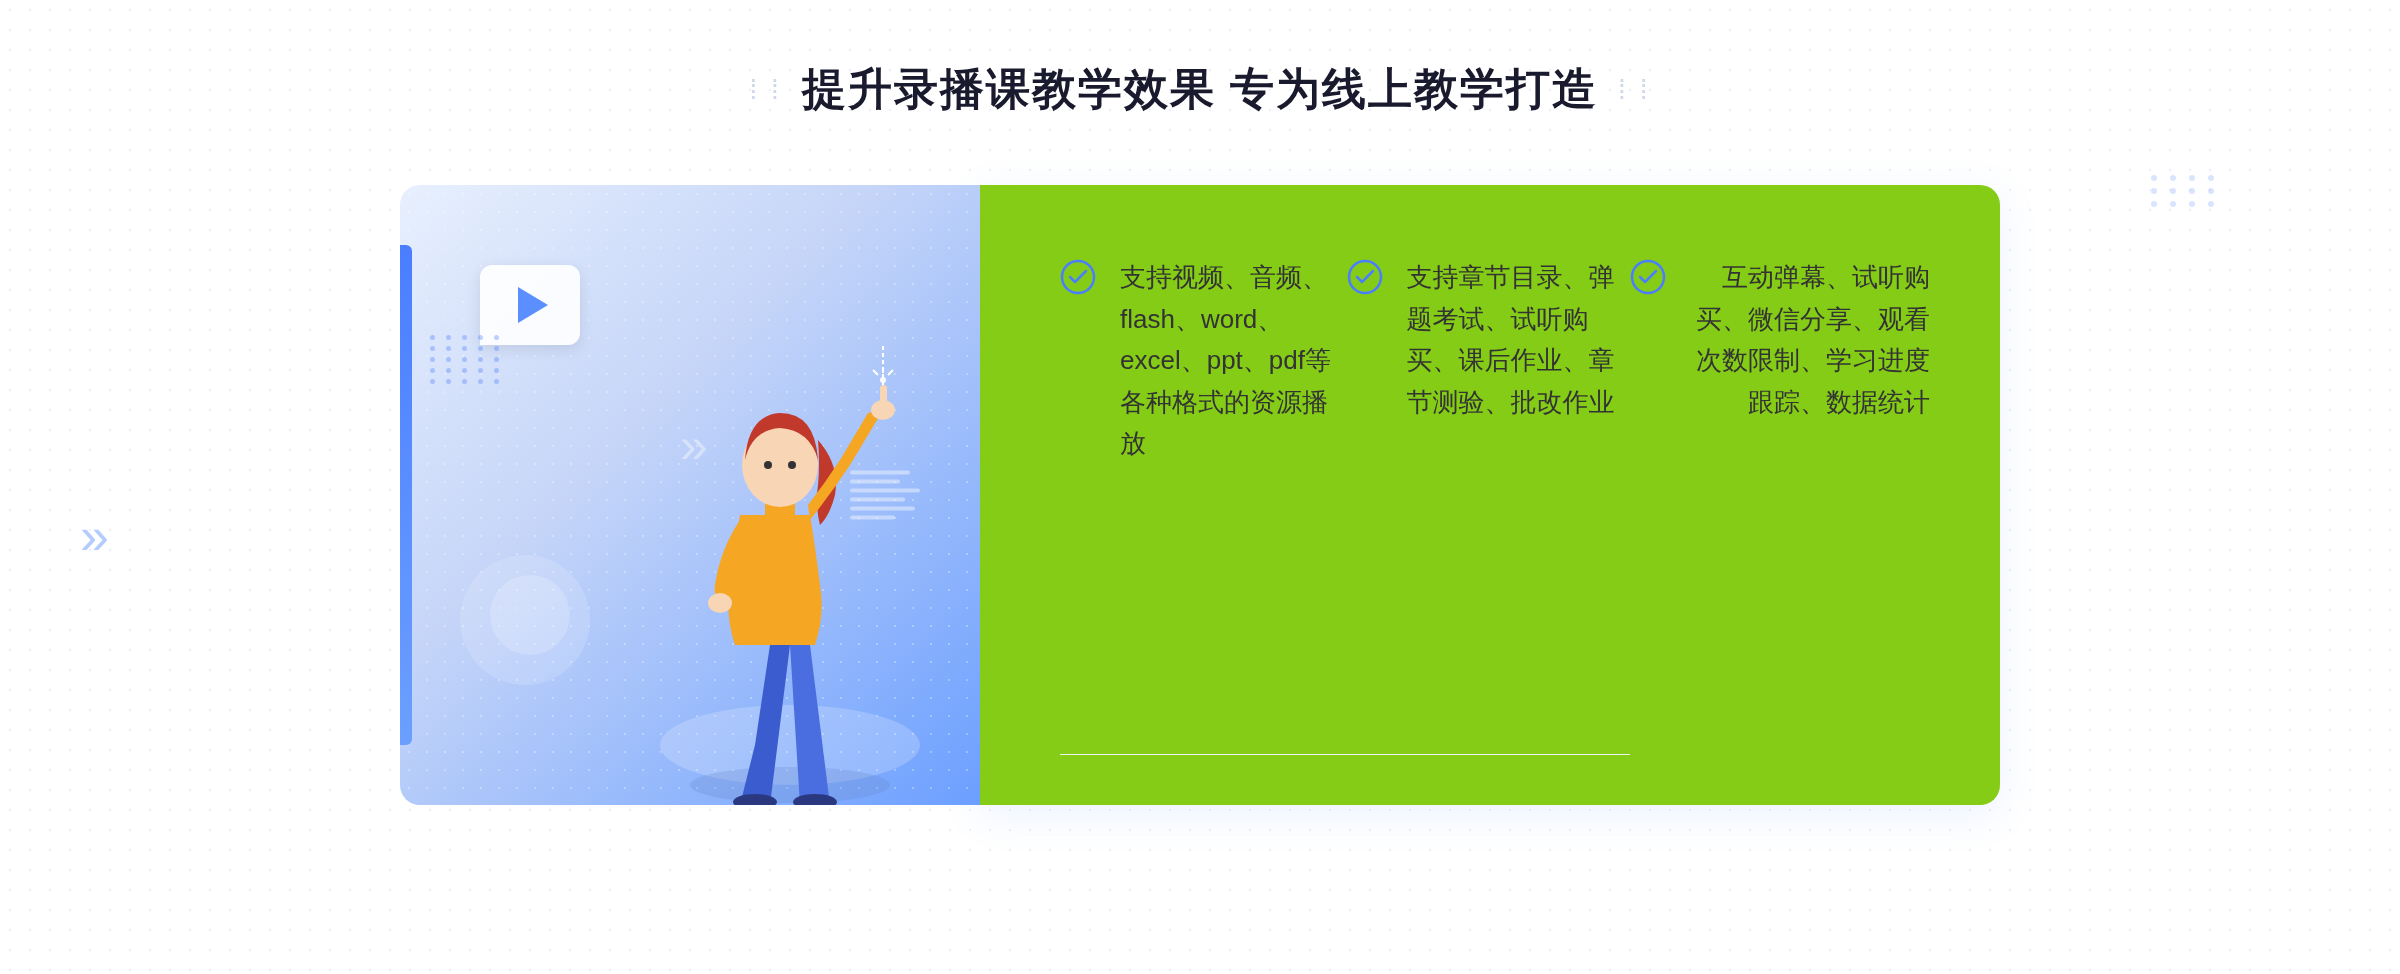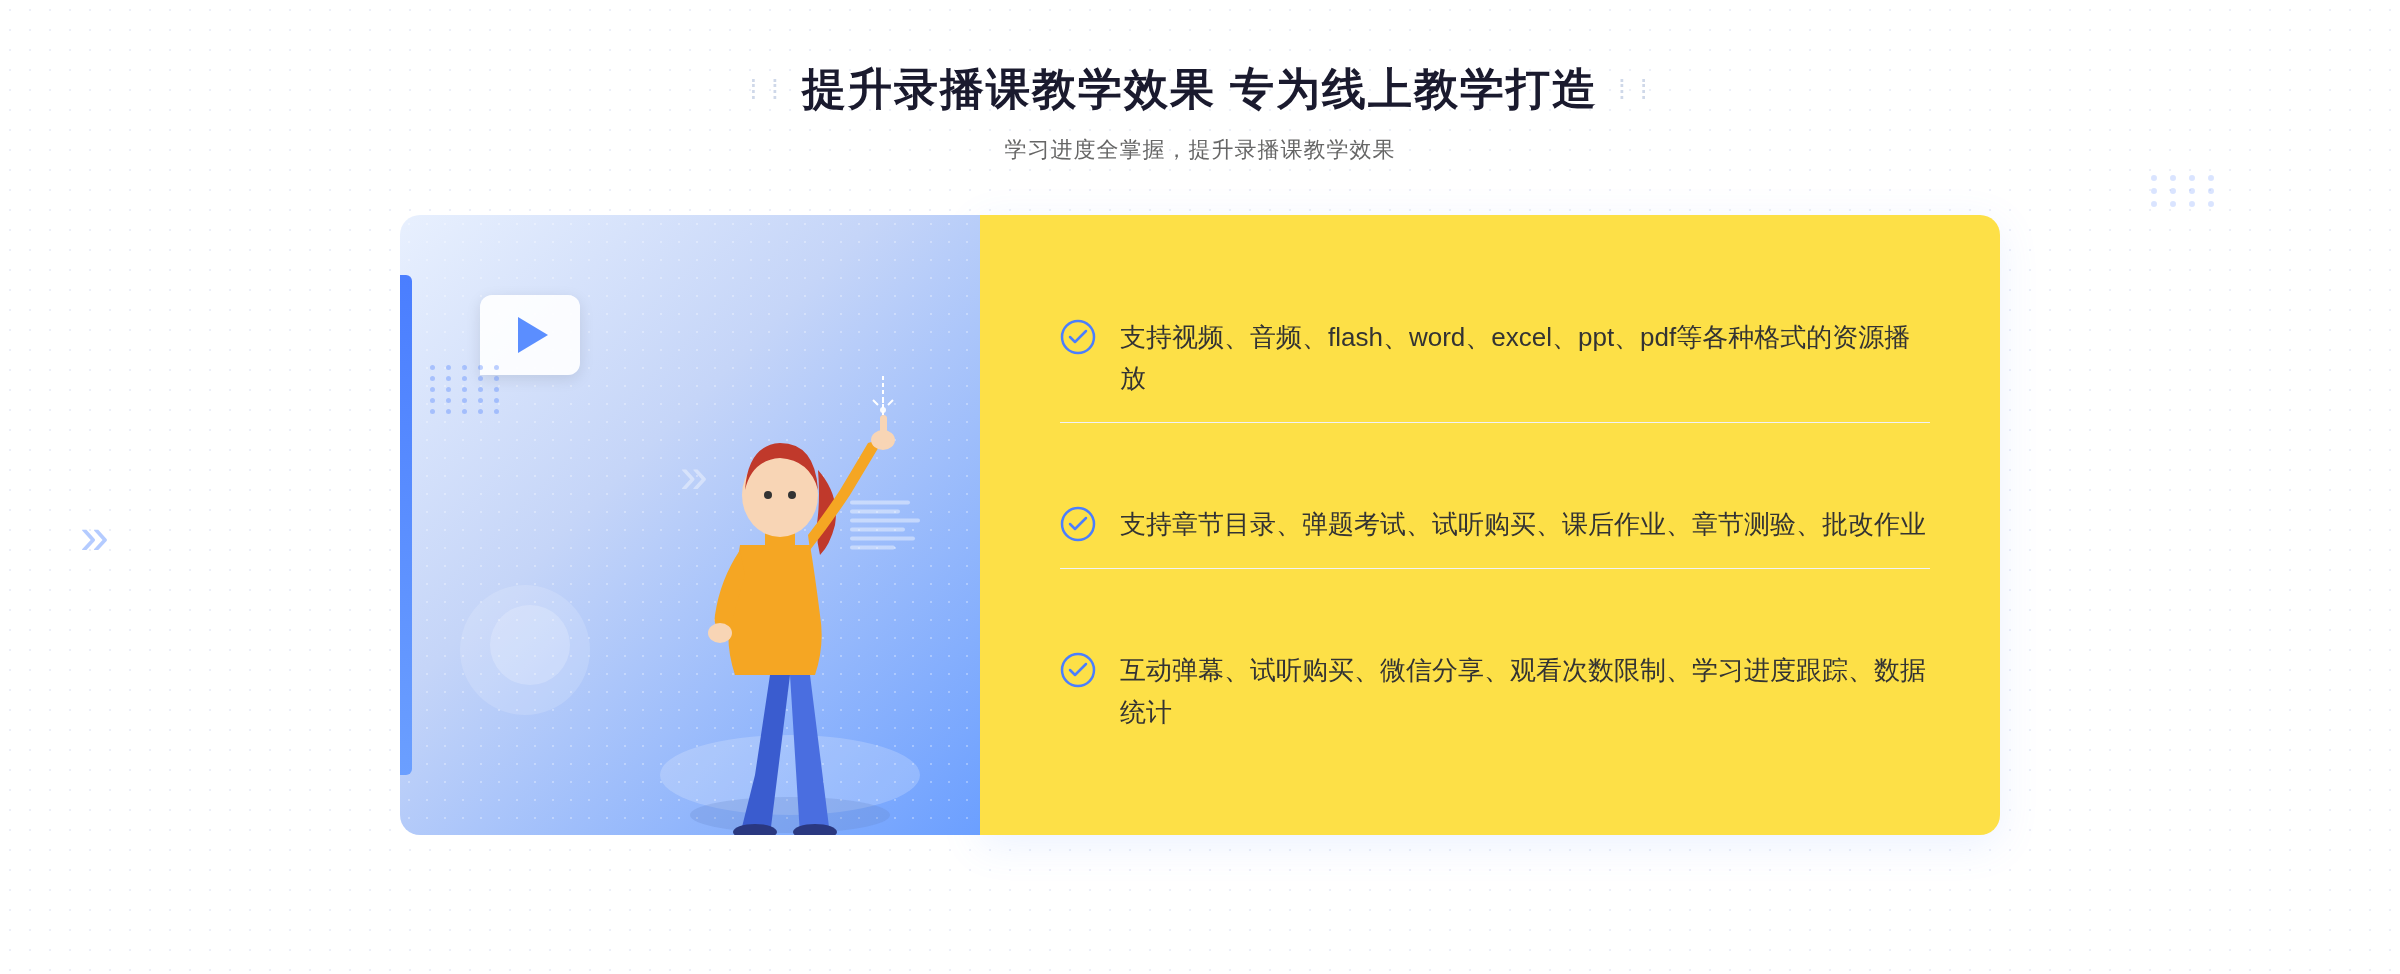--- a/index.html
+++ b/index.html
@@ -129,39 +129,40 @@
       position: absolute;
       bottom: 0;
       right: 0;
       width: 380px;
       height: 540px;
     }
 
     
     .features-panel {
       flex: 1;
-      background: #fde047;
+      background: #84cc16;
       border-radius: 0 20px 20px 0;
       padding: 50px 70px 50px 80px;
       box-shadow: 0 10px 40px rgba(100, 150, 255, 0.12);
       display: flex;
-      flex-direction: column;
+      flex-direction: row;
       justify-content: space-around;
     }
 
     .feature-item {
       display: flex;
       align-items: flex-start;
       gap: 24px;
       padding: 22px 0;
       border-bottom: 1px solid #f0f2f8;
     }
 
     .feature-item:last-child {
       border-bottom: none;
+      text-align: right;
     }
 
     .check-icon {
       width: 36px;
       height: 36px;
       flex-shrink: 0;
       margin-top: 2px;
     }
 
     .check-icon svg {
@@ -209,21 +210,20 @@
 <body>
 
 <div class="page-wrapper">
 
   <div class="header-section">
     <div class="title-row">
       <span style="color:#bbc8e0;font-size:28px;opacity:0.7;letter-spacing:3px;">⁞ ⁞</span>
       <h1 class="main-title">提升录播课教学效果 专为线上教学打造</h1>
       <span style="color:#bbc8e0;font-size:28px;opacity:0.7;letter-spacing:3px;">⁞ ⁞</span>
     </div>
-    <p class="sub-title">学习进度全掌握，提升录播课教学效果</p>
   </div>
 
   <div class="content-area">
 
     <div class="illustration-panel">
 
       <div class="blue-bar"></div>
 
       <div class="play-bubble">
         <div class="play-triangle"></div>

